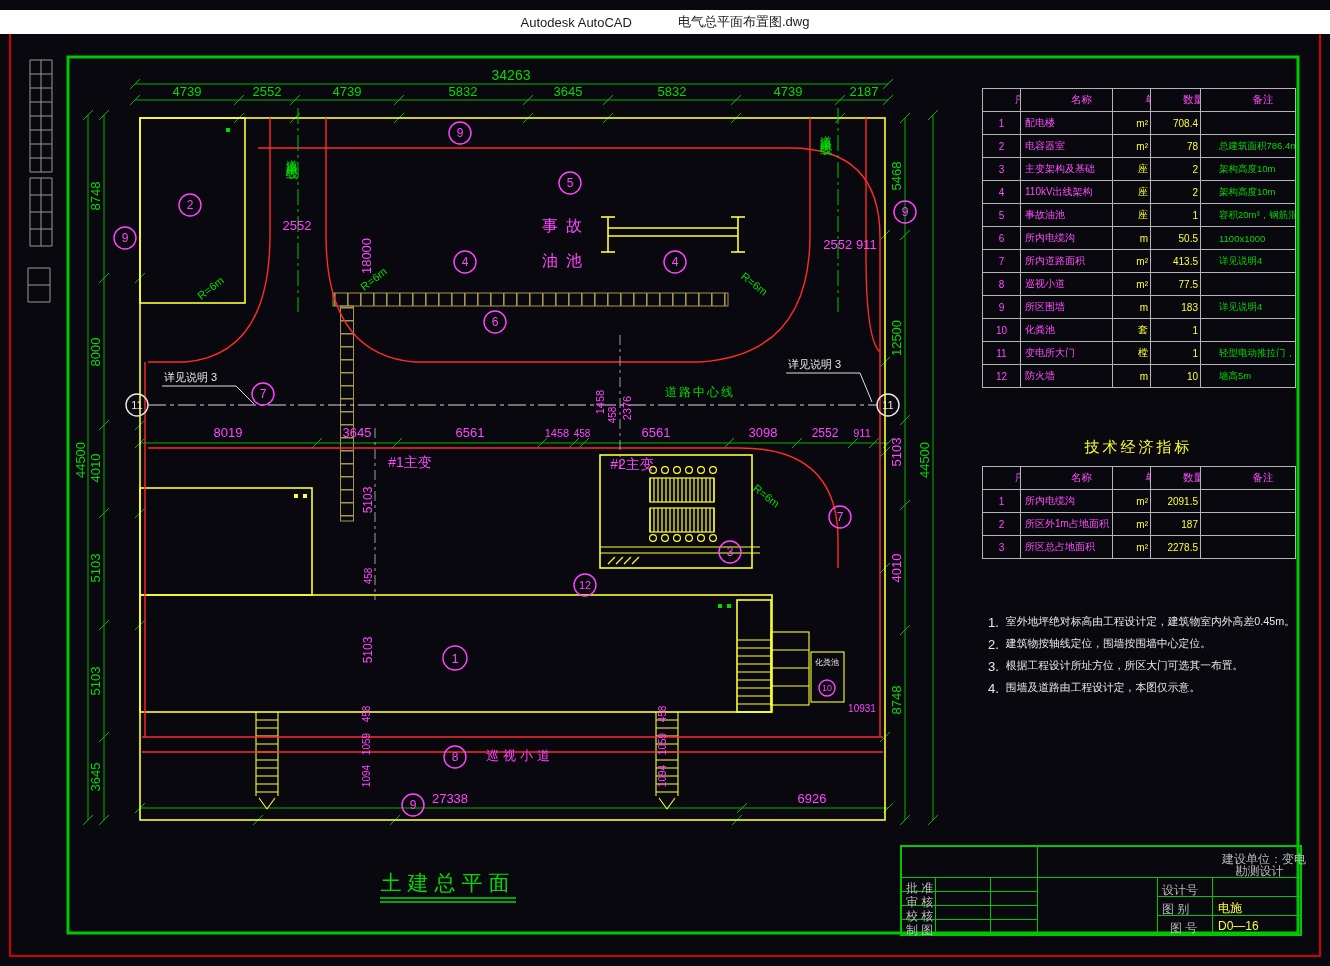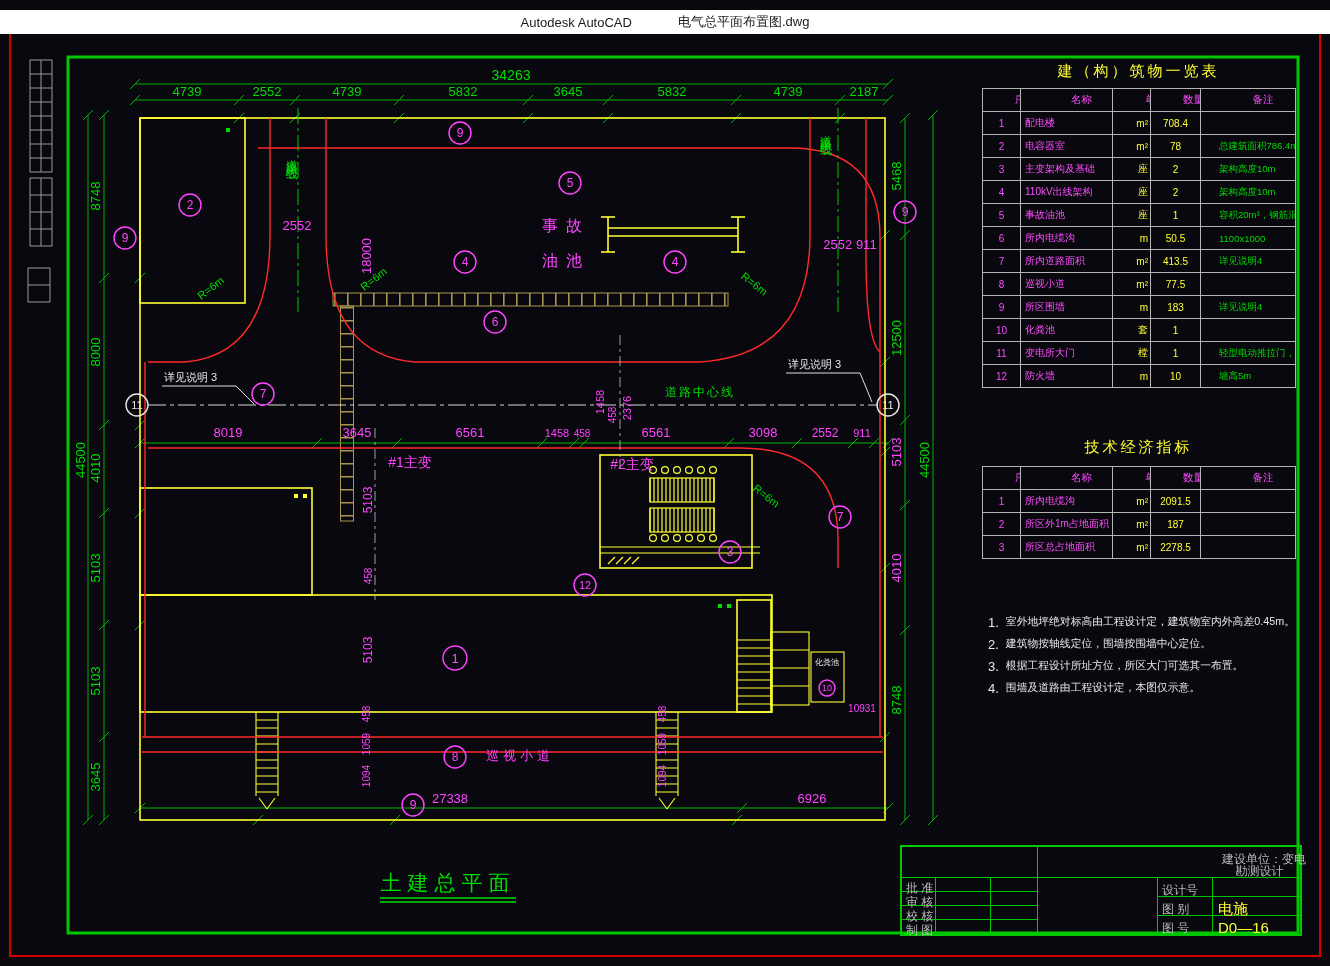--- a/index.html
+++ b/index.html
@@ -12,34 +12,34 @@
   .tg{fill:#00dc00}.tm{fill:#ff45ff}.tw{fill:#e8e8e8}
   .vt{writing-mode:vertical-rl;text-orientation:upright;letter-spacing:2px;}
   .ptitle{position:absolute;color:#ffff32;font-size:15px;letter-spacing:3px;text-align:center;z-index:3;}
   table.ctable{position:absolute;border-collapse:collapse;table-layout:fixed;z-index:3;}
   .ctable th,.ctable td{border:1px solid #b4b4b4;height:22px;font-weight:normal;font-size:10px;
        padding:0 2px;overflow:hidden;white-space:nowrap;}
   .ctable th{color:#ff4dff;font-size:10.5px;padding-left:32px;}
   .ctable td:nth-child(1){color:#ff4dff;text-align:center;}
   .ctable td:nth-child(2){color:#ff4dff;text-align:left;padding-left:4px;}
   .ctable td:nth-child(3){color:#ffff32;text-align:right;}
-  .ctable td:nth-child(4){color:#ffff32;text-align:center;}
+  .ctable td:nth-child(4){color:#ffff32;text-align:right;}
   .ctable td:nth-child(5){color:#00dc00;text-align:left;padding-left:18px;font-size:9.5px;}
   #notes{position:absolute;left:978px;top:608px;width:336px;color:#e8e8e8;z-index:3;}
   #notes .ntitle{font-size:13px;margin-bottom:8px;}
   .note-line{display:flex;gap:7px;margin:7px 0;font-size:10.8px;white-space:nowrap;padding-left:10px;}
   .note-num{font-size:13px;}
   #titleblock{position:absolute;left:900px;top:845px;width:398px;height:87px;
        border:2px solid #00c800;z-index:3;}
   .vline{position:absolute;width:1px;background:#00c800;}
   .hline{position:absolute;height:1px;background:#00c800;}
   .tb-txt{position:absolute;color:#b9b9b9;font-size:12px;white-space:nowrap;}
   .tb-big{position:absolute;left:136px;top:31px;width:119px;height:55px;display:flex;
        align-items:center;justify-content:center;color:#ffff32;font-size:13.5px;letter-spacing:1px;text-align:center;}
-  .tb-val{position:absolute;color:#ffff32;font-size:15px;white-space:nowrap;}
+  .tb-val{position:absolute;color:#ffff32;font-size:12px;white-space:nowrap;}
 </style>
 </head>
 <body>
 
 <div id="app">
 
   <div id="titlebar">
     <span>Autodesk AutoCAD</span>
     <span>电气总平面布置图.dwg</span>
   </div>
@@ -343,21 +343,20 @@
       <text class="tm" x="840" y="521" font-size="12">7</text>
       <text class="tm" x="730" y="556" font-size="12">3</text>
       <text class="tm" x="585" y="589" font-size="11">12</text>
       <text class="tm" x="455" y="663" font-size="13">1</text>
       <text class="tm" x="455" y="761" font-size="12">8</text>
       <text class="tm" x="827" y="691" font-size="9">10</text>
       <text class="tm" x="413" y="809" font-size="12">9</text>
     </g>
   </svg>
 
-  <div class="ptitle" style="left:982px;top:62px;width:313px">建（构）筑物一览表</div>
   <table class="ctable" style="left:982px;top:88px;width:313px">
     <colgroup>
         <col style="width:38px">
         <col style="width:92px">
         <col style="width:38px">
         <col style="width:50px">
         <col style="width:95px">
       </colgroup>
     <thead>
       <tr>
@@ -537,17 +536,17 @@
     <div class="tb-txt" style="left:4px;top:33px">批 准</div>
     <div class="tb-txt" style="left:4px;top:47px">审 核</div>
     <div class="tb-txt" style="left:4px;top:61px">校 核</div>
     <div class="tb-txt" style="left:4px;top:75px">制 图</div>
 
 
     <div class="tb-txt" style="left:260px;top:35px">设计号</div>
     <div class="tb-val" style="left:316px;top:34px"></div>
     <div class="tb-txt" style="left:260px;top:54px">图 别</div>
     <div class="tb-val" style="left:316px;top:53px">电施</div>
-    <div class="tb-txt" style="left:260px;top:73px">图 号</div>
+    <div class="tb-txt" style="left:268px;top:73px">图 号</div>
     <div class="tb-val" style="left:316px;top:72px">D0—16</div>
   </div>
 
 </div>
 
 </body></html>

